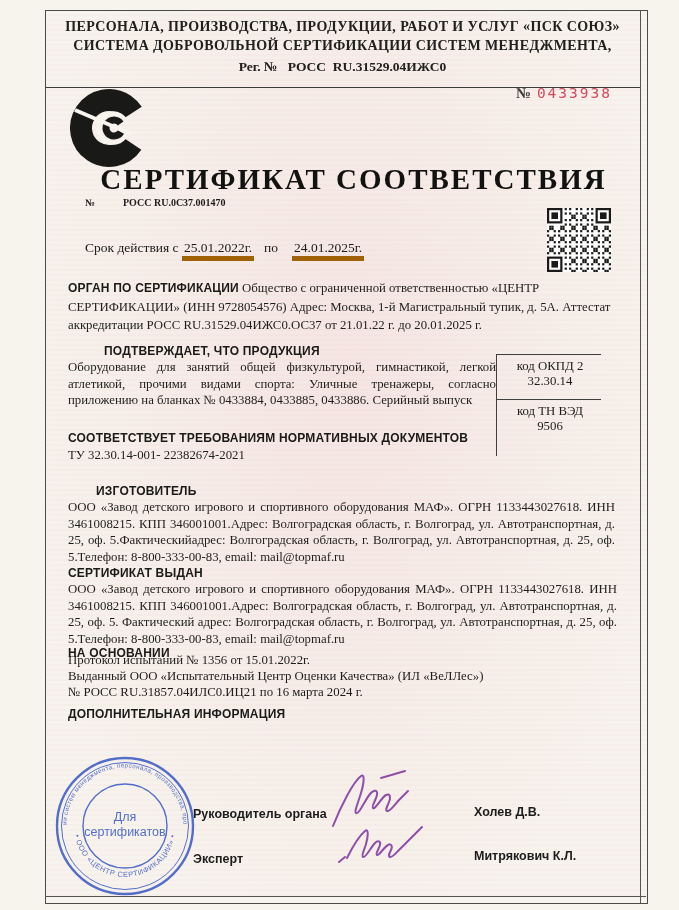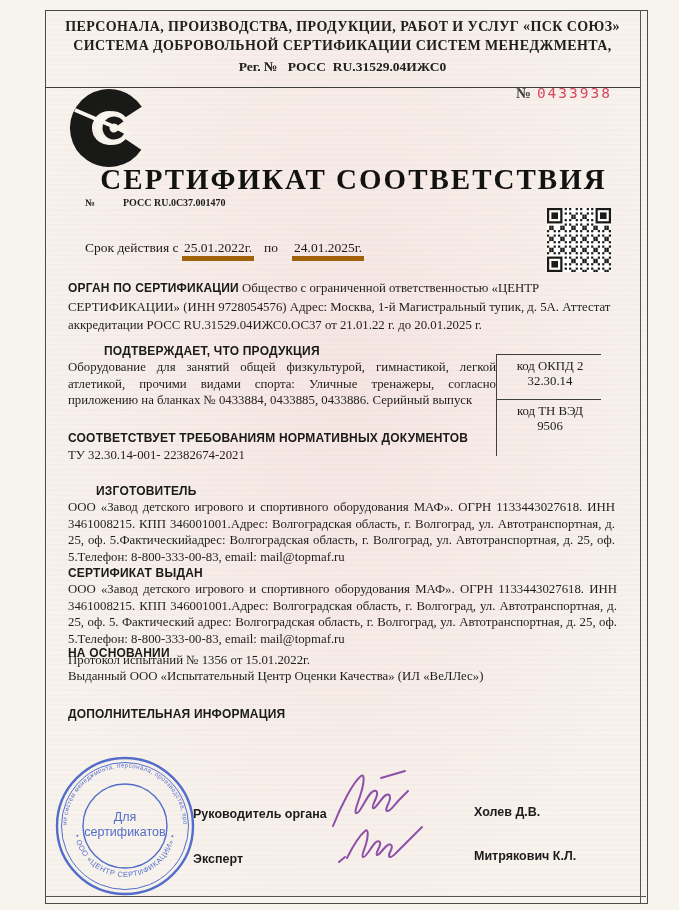--- a/index.html
+++ b/index.html
@@ -359,20 +359,21 @@
 <div class="abs sec-label man-label">ИЗГОТОВИТЕЛЬ</div>
 <div class="abs sec-text man-text">ООО «Завод детского игрового и спортивного оборудования МАФ». ОГРН 1133443027618. ИНН 3461008215. КПП 346001001.Адрес: Волгоградская область, г. Волгоград, ул. Автотранспортная, д. 25, оф. 5.Фактическийадрес: Волгоградская область, г. Волгоград, ул. Автотранспортная, д. 25, оф. 5.Телефон: 8-800-333-00-83, email: mail@topmaf.ru</div>
 
 <div class="abs sec-label iss-label">СЕРТИФИКАТ ВЫДАН</div>
 <div class="abs sec-text iss-text">ООО «Завод детского игрового и спортивного оборудования МАФ». ОГРН 1133443027618. ИНН 3461008215. КПП 346001001.Адрес: Волгоградская область, г. Волгоград, ул. Автотранспортная, д. 25, оф. 5. Фактический адрес: Волгоградская область, г. Волгоград, ул. Автотранспортная, д. 25, оф. 5.Телефон: 8-800-333-00-83, email: mail@topmaf.ru</div>
 
 <div class="abs sec-label basis-label">НА ОСНОВАНИИ</div>
 <div class="abs basis-lines">
   <div>Протокол испытаний № 1356 от 15.01.2022г.</div>
   <div>Выданный ООО «Испытательный Центр Оценки Качества» (ИЛ «ВеЛЛес»)</div>
+  <div>№ РОСС RU.31857.04ИЛС0.ИЦ21 по 16 марта 2024 г.</div>
 </div>
 
 <div class="abs sec-label add-label">ДОПОЛНИТЕЛЬНАЯ ИНФОРМАЦИЯ</div>
 
 <svg class="abs stamp" width="146" height="146" viewBox="0 0 146 146" opacity="0.88">
   <defs>
     <path id="arcTop" d="M 14.5,73 A 58.5,58.5 0 0 1 131.5,73"></path>
     <path id="arcBottom" d="M 22,73 A 51,51 0 0 0 124,73"></path>
   </defs>
   <circle cx="73" cy="73" r="68" fill="none" stroke="#3c5cc5" stroke-width="2.4"></circle>

